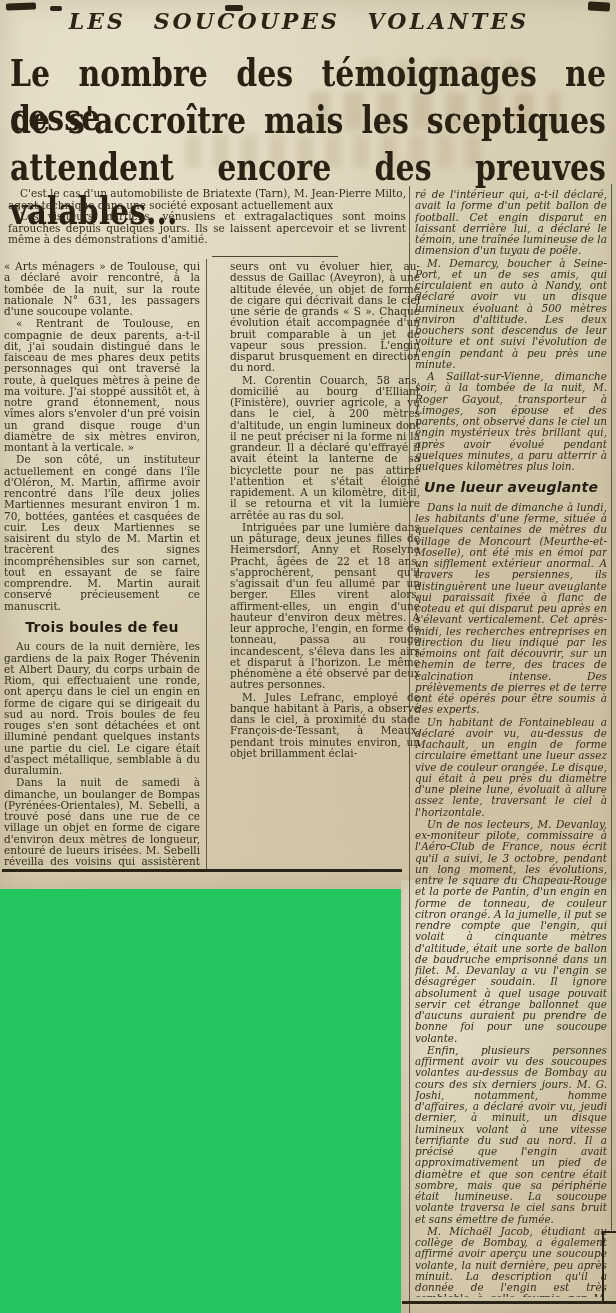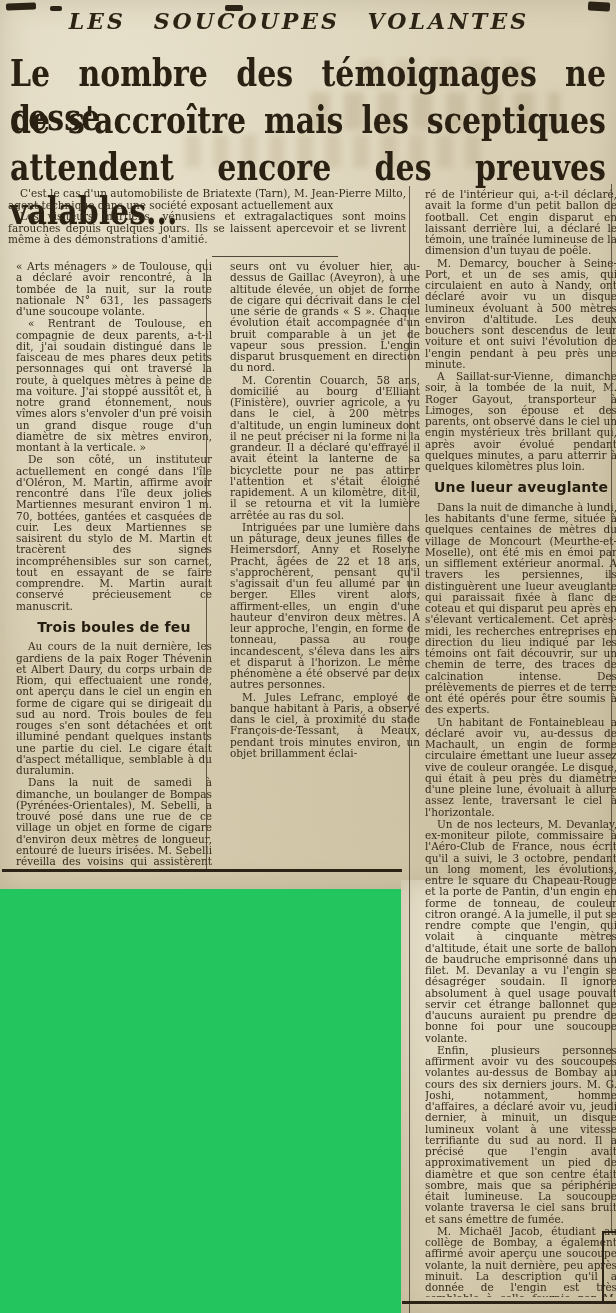--- a/index.html
+++ b/index.html
@@ -57,23 +57,23 @@
   .lead{
     position:absolute; left:8px; top:188px; width:398px;
     font-size:10.5px; line-height:11.6px; text-align:justify;
     color:#362c1d;
   }
   .lead p{ margin:0; text-indent:12px; }
   .col{
     position:absolute; font-size:10.5px; line-height:11.25px;
     text-align:justify; color:#362c1d; overflow:hidden;
   }
-  .col-1{ left:16px;   top:261px; width:196px; height:606px; }
+  .col-1{ left:4px;   top:261px; width:196px; height:606px; }
   .col-2{ left:214px; top:261px; width:190px; height:606px;margin-left:16px; }
-  .col-3{ left:425px; top:189px; width:192px; height:1108px; }
+  .col-3{ left:415px; top:189px; width:192px; height:1108px;font-style:italic; }
   .col p{ margin:0 0 1px 0; text-indent:12px; }
   .col p.cont{ text-indent:0; }
   .subhead{
     font-family:"DejaVu Sans", sans-serif; font-weight:bold;
     font-size:14px; line-height:15.5px; text-align:center; text-indent:0;
     margin:8px 0 6px 0; color:#241d10; letter-spacing:.2px;
   }
 
   
   .vrule{ position:absolute; width:1px; background:#4a4132; opacity:.85; }

